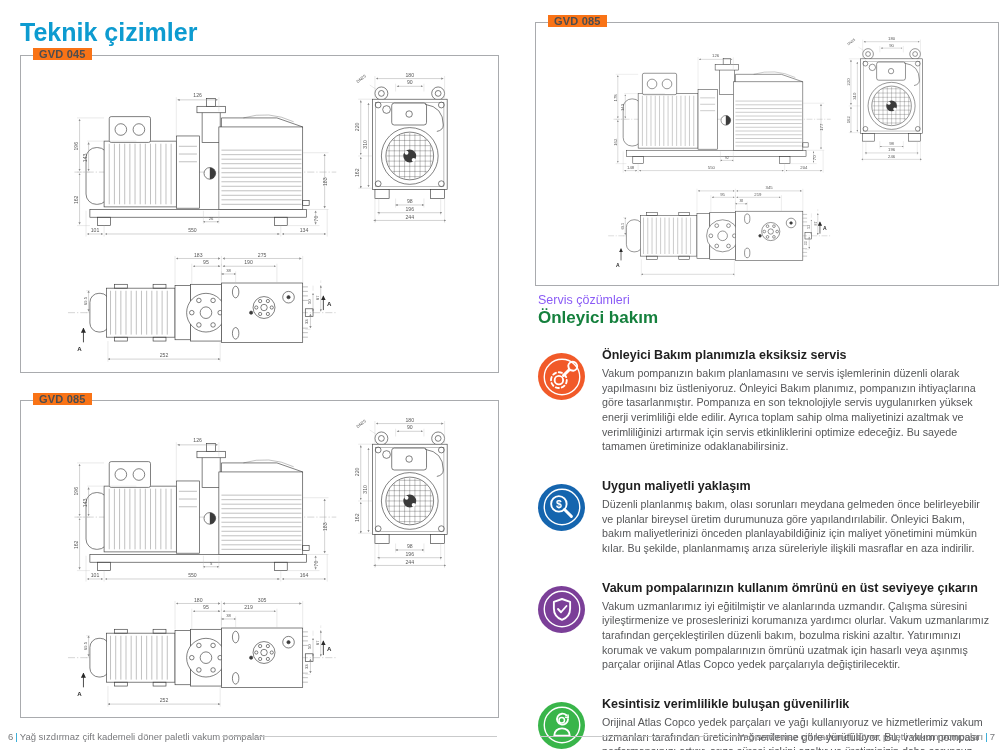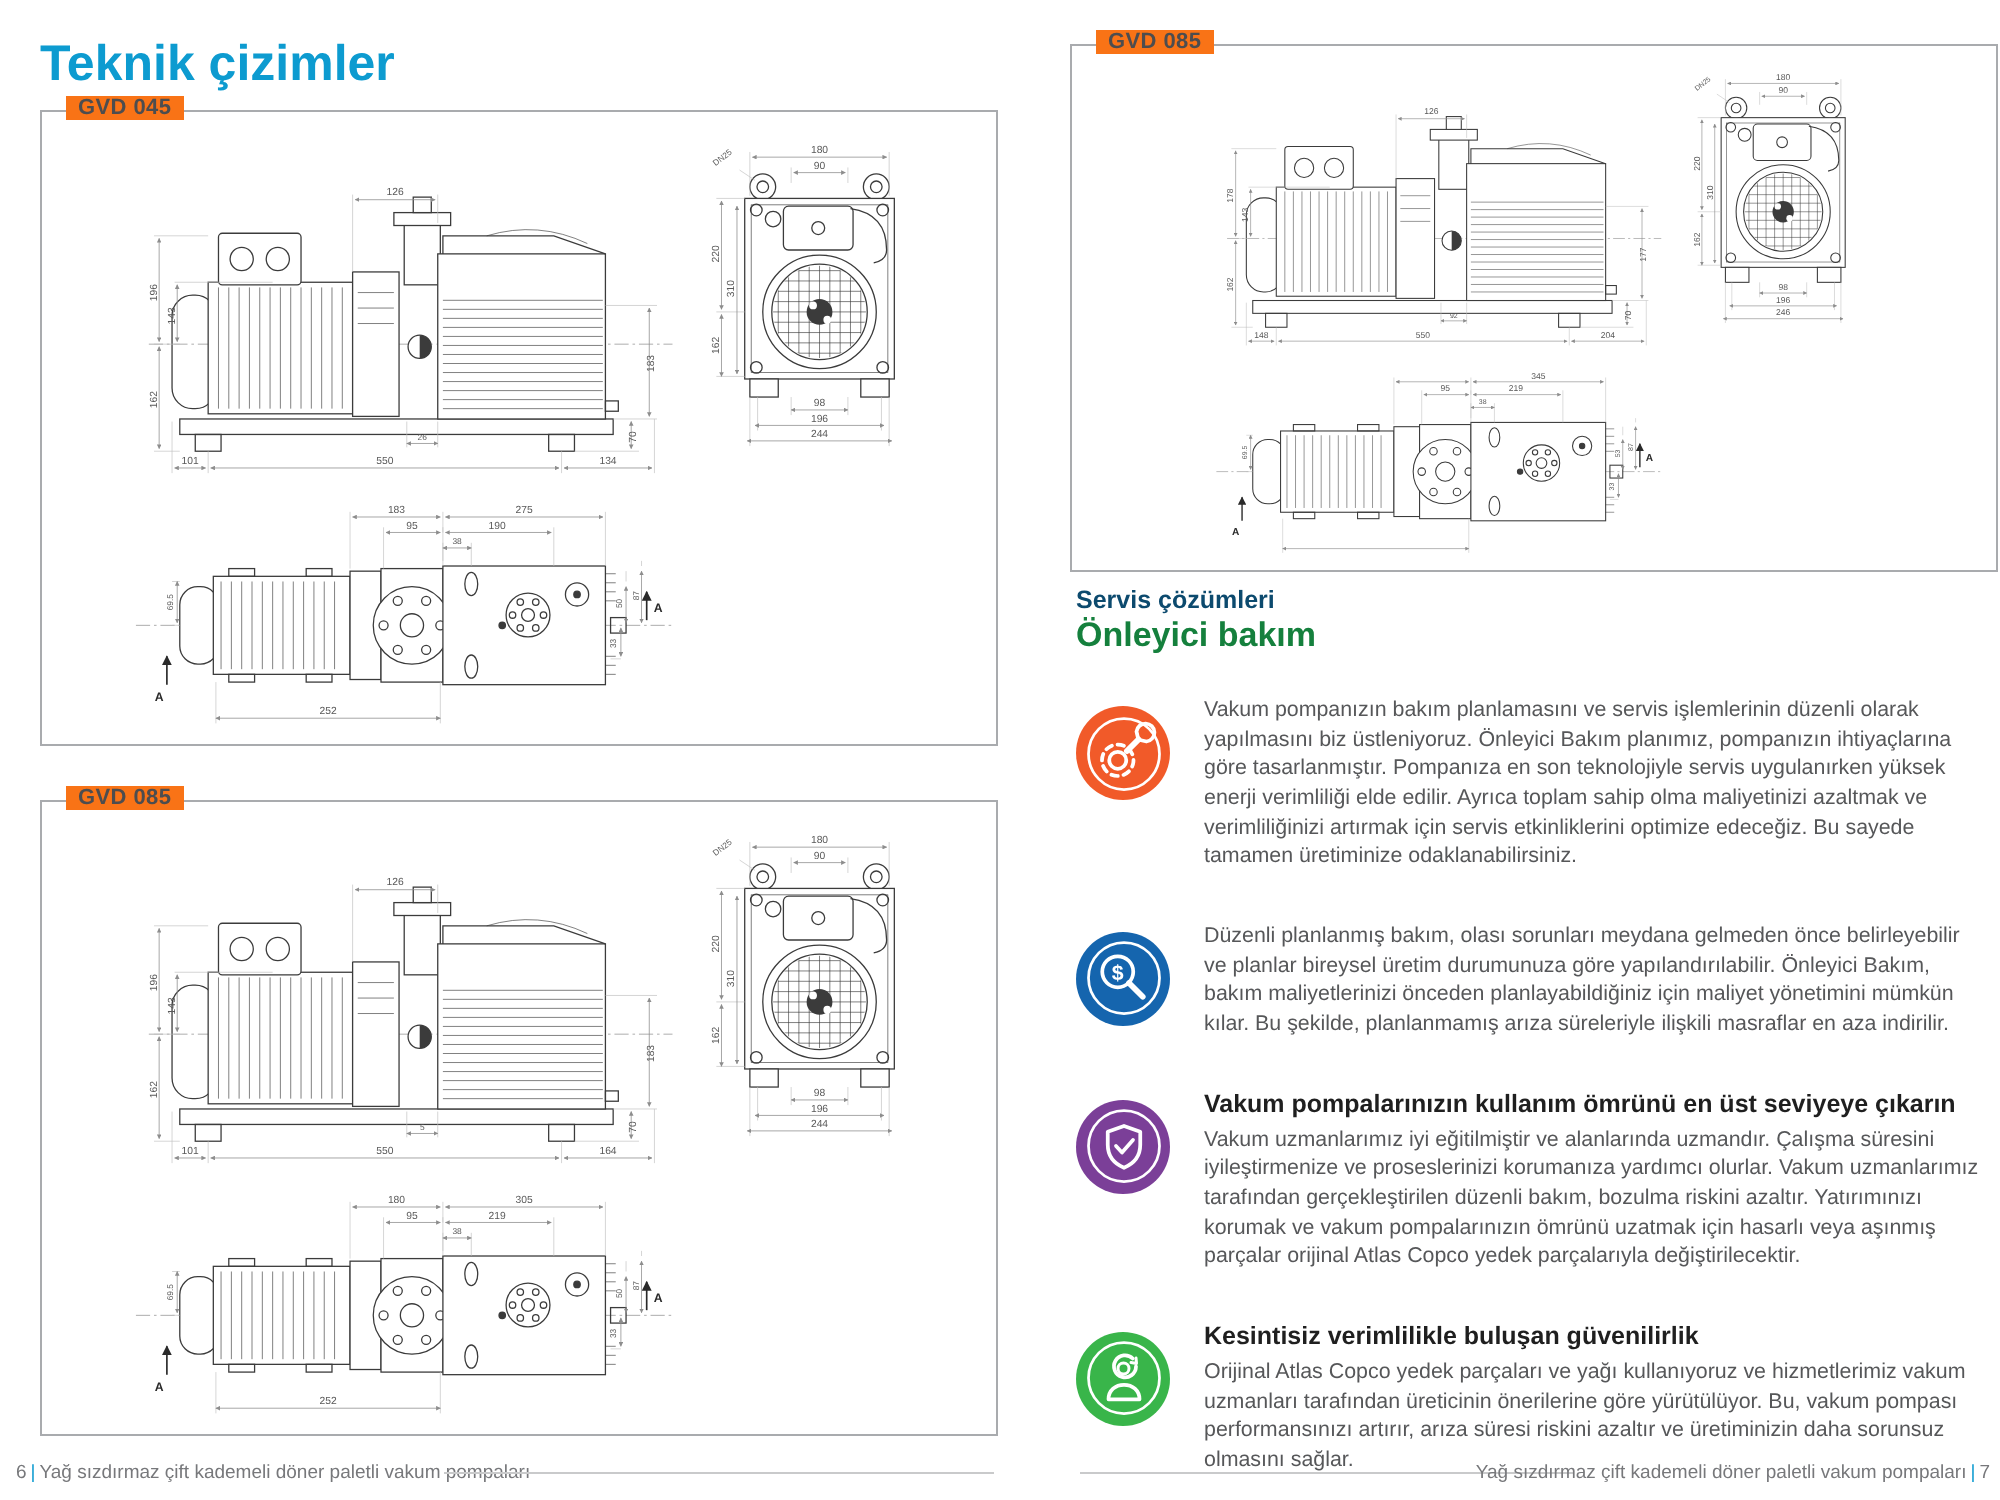--- a/index.html
+++ b/index.html
@@ -16,21 +16,21 @@
   .thin{stroke:#3b3b3b;fill:none;stroke-width:.5;}
   .cl{stroke:#8a8a8a;stroke-width:.55;fill:none;stroke-dasharray:11 3 2 3;}
   .dim{stroke:#8d8d8d;stroke-width:.6;fill:none;}
   .ext{stroke:#bdbdbd;stroke-width:.5;fill:none;}
   .arrA{stroke:#2a2a2a;stroke-width:1.3;fill:none;}
   text.d{font-size:8px;fill:#595959;text-anchor:middle;font-family:"Liberation Sans",sans-serif;}
   text.s{font-size:6.5px;fill:#595959;text-anchor:middle;font-family:"Liberation Sans",sans-serif;}
   text.a{font-size:9.5px;fill:#2a2a2a;text-anchor:middle;font-weight:700;font-family:"Liberation Sans",sans-serif;}
   
   .service-col{position:absolute;left:538px;top:293px;width:452px;}
-  .kicker{margin:0 0 1px 0;font-size:12.5px;color:#0c4a6e;font-weight:bold;}
+  .kicker{margin:0 0 1px 0;font-size:12.5px;color:#8b5cf6;}
   .service-title{margin:0 0 20px 0;font-size:17px;font-weight:700;color:#15803d;}
   .service-item{display:grid;grid-template-columns:64px 1fr;margin-bottom:25px;}
   .icon-circle{width:47px;height:47px;border-radius:50%;margin-top:5px;display:flex;align-items:center;justify-content:center;}
   .icon-circle svg{width:40px;height:40px;}
   .item-heading{margin:0 0 4px 0;font-size:12.5px;font-weight:700;color:#1f1f1f;}
   .item-body{margin:0;font-size:10.7px;line-height:1.37;color:#565759;}
   
   .footer{position:absolute;top:731px;font-size:9.5px;color:#77787b;white-space:nowrap;}
   .footer-left{left:8px;}
   .footer-right{right:5px;text-align:center;}
@@ -340,34 +340,36 @@
       <div class="icon-circle" style="background:#f15a29">
         <svg viewBox="0 0 32 32" fill="none" stroke="#fff" stroke-width="1.5" stroke-linecap="round" stroke-linejoin="round">
           <circle cx="16" cy="16" r="14.2" stroke-width="1.1"></circle>
           <circle cx="13.5" cy="18.5" r="6.3" stroke-dasharray="2.6 2.3"></circle>
           <circle cx="13.5" cy="18.5" r="3.4"></circle>
           <path d="M17.2,14.8 L21.8,10.2" stroke-width="2.4"></path>
           <path d="M21,7 a3.6,3.6 0 1 1 4,4 l-2.6,-0.6 l-0.8,-0.8 z"></path>
         </svg>
       </div>
       <div>
+        <h3 class="item-heading">Önleyici Bakım planımızla eksiksiz servis</h3>
         <p class="item-body">Vakum pompanızın bakım planlamasını ve servis işlemlerinin düzenli olarak yapılmasını biz üstleniyoruz. Önleyici Bakım planımız, pompanızın ihtiyaçlarına göre tasarlanmıştır. Pompanıza en son teknolojiyle servis uygulanırken yüksek enerji verimliliği elde edilir. Ayrıca toplam sahip olma maliyetinizi azaltmak ve verimliliğinizi artırmak için servis etkinliklerini optimize edeceğiz. Bu sayede tamamen üretiminize odaklanabilirsiniz.</p>
       </div>
     </div>
 
     <div class="service-item">
       <div class="icon-circle" style="background:#1565ae">
         <svg viewBox="0 0 32 32" fill="none" stroke="#fff" stroke-width="1.5" stroke-linecap="round">
           <circle cx="16" cy="16" r="14.2" stroke-width="1.1"></circle>
           <circle cx="13.5" cy="13.5" r="6.2"></circle>
           <line x1="18" y1="18" x2="23.5" y2="23.5" stroke-width="2.3"></line>
           <text x="13.5" y="16.6" font-size="8.5" font-weight="bold" fill="#fff" stroke="none" text-anchor="middle" font-family="Liberation Sans, sans-serif">$</text>
         </svg>
       </div>
       <div>
+        <h3 class="item-heading">Uygun maliyetli yaklaşım</h3>
         <p class="item-body">Düzenli planlanmış bakım, olası sorunları meydana gelmeden önce belirleyebilir ve planlar bireysel üretim durumunuza göre yapılandırılabilir. Önleyici Bakım, bakım maliyetlerinizi önceden planlayabildiğiniz için maliyet yönetimini mümkün kılar. Bu şekilde, planlanmamış arıza süreleriyle ilişkili masraflar en aza indirilir.</p>
       </div>
     </div>
 
     <div class="service-item">
       <div class="icon-circle" style="background:#7b3f98">
         <svg viewBox="0 0 32 32" fill="none" stroke="#fff" stroke-width="1.5" stroke-linecap="round" stroke-linejoin="round">
           <circle cx="16" cy="16" r="14.2" stroke-width="1.1"></circle>
           <path d="M16,8 l6.5,2.3 v5.2 c0,5 -3.2,7.8 -6.5,9.2 c-3.3,-1.4 -6.5,-4.2 -6.5,-9.2 v-5.2 z"></path>
           <path d="M12.8,16 l2.4,2.6 l4.4,-5"></path>

